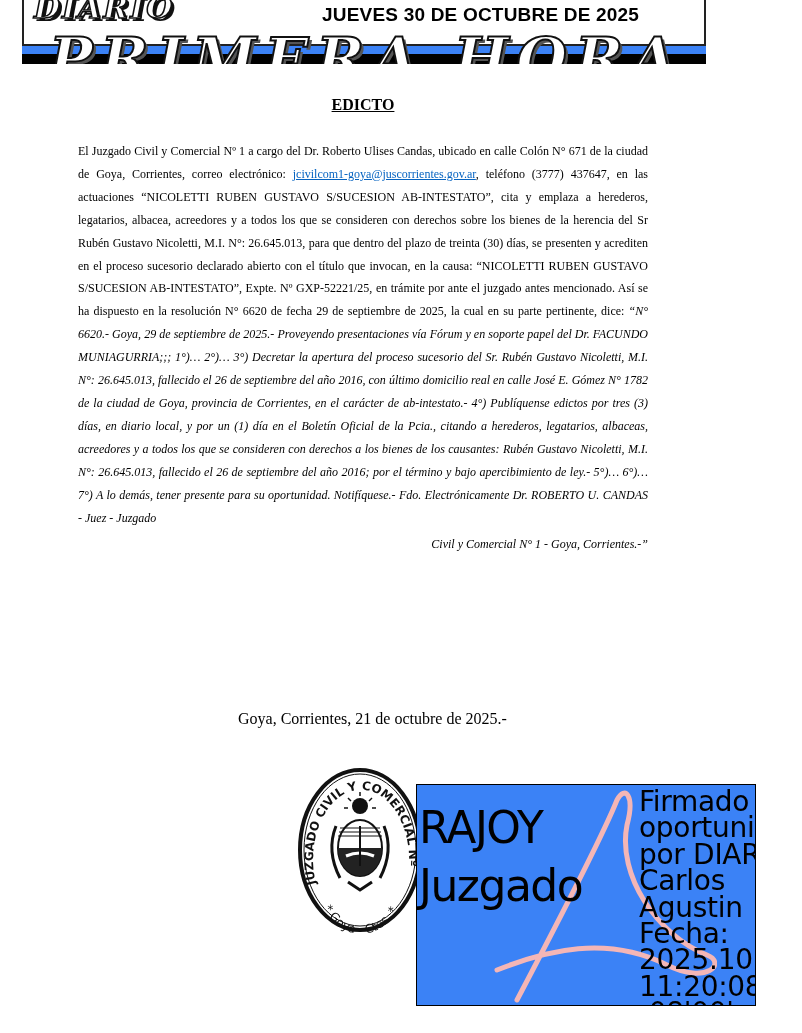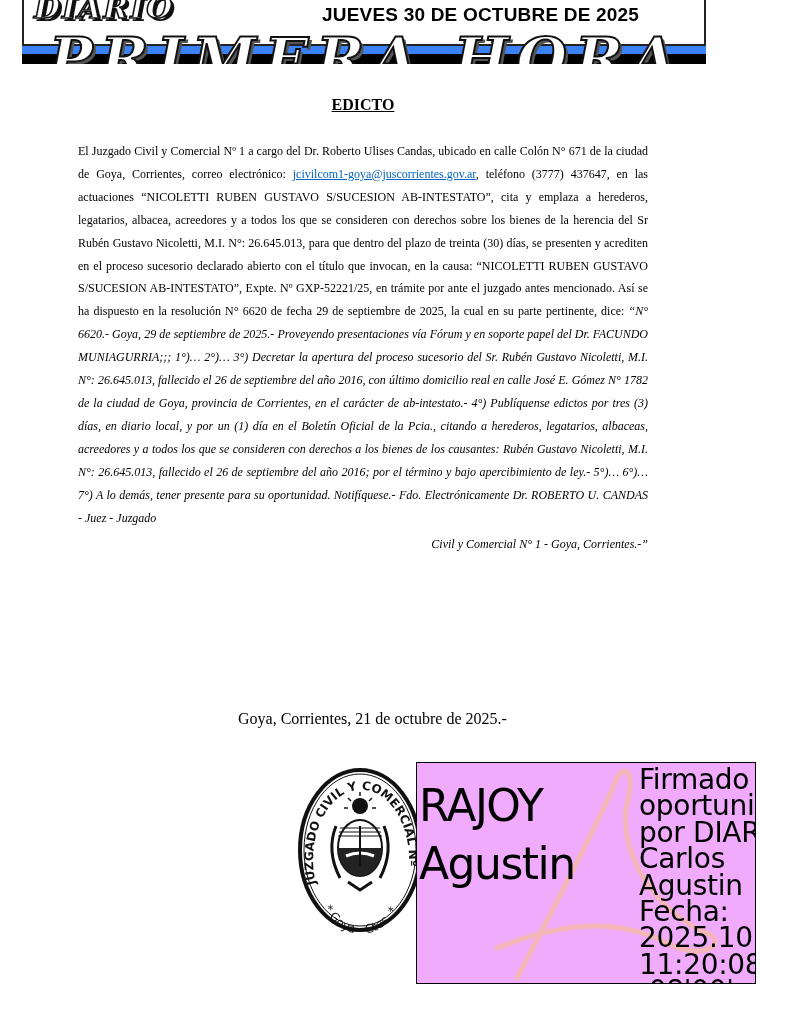--- a/index.html
+++ b/index.html
@@ -17,21 +17,21 @@
 
   .body { position: absolute; left: 78px; top: 140px; width: 570px; font-size: 12px; line-height: 22.9px; text-align: justify; }
   .body a { color: #0563c1; text-decoration: underline; }
   .body em { font-style: italic; }
   .body .tail { display: block; margin-top: 4px; font-style: italic; text-align: right; }
 
   .place-date { position: absolute; left: 216px; top: 710px; font-size: 16px; white-space: nowrap; margin-left: 22px; }
 
   .seal { position: absolute; left: 296px; top: 766px; width: 128px; height: 168px; }
 
-  .sigbox { position: absolute; left: 416px; top: 762px; width: 338px; height: 220px; border: 1.5px solid #000; background: #f0abfc; overflow: hidden; font-family: "DejaVu Sans", sans-serif; }
+  .sigbox { position: absolute; left: 416px; top: 784px; width: 338px; height: 220px; border: 1.5px solid #000; background: #3b82f6; overflow: hidden; font-family: "DejaVu Sans", sans-serif; }
   .sigbox .ribbon { position: absolute; left: 40px; top: 0; width: 260px; height: 220px; }
   .sigbox .name { position: absolute; left: 2px; top: 14px; font-size: 44px; line-height: 58px; color: #000; font-family: "DejaVu Sans", sans-serif; letter-spacing: -1.5px; }
   .sigbox .detail { position: absolute; left: 174px; top: 4px; font-size: 28px; line-height: 26.4px; color: #000; letter-spacing: -0.3px; margin-left: 48px; }
 </style>
 </head>
 <body>
 
 <div class="masthead">
   <div class="frame"></div>
   <div class="band"></div>
@@ -80,21 +80,21 @@
   <path d="M 88 60 q 10 25 -4 52" stroke="#111" stroke-width="3" fill="none"></path>
   <path d="M 52 116 l 12 8 l 12 -8" stroke="#111" stroke-width="3" fill="none"></path>
 </svg>
 
 <div class="sigbox">
   <svg class="ribbon" viewBox="0 0 260 220" xmlns="http://www.w3.org/2000/svg">
     <path d="M 60 215 C 110 120, 150 40, 160 15 C 168 0, 178 10, 170 40 C 160 90, 200 150, 250 170 C 270 178, 250 200, 210 180 C 150 150, 90 165, 40 185" fill="none" stroke="#f4b6b6" stroke-width="5" stroke-linecap="round"></path>
   </svg>
   <div class="name">
     <div>RAJOY</div>
-    <div>Agustin</div>
+    <div>Juzgado</div>
   </div>
   <div class="detail">
     <div>Firmado</div>
     <div>oportunidad</div>
     <div>por DIARIO</div>
     <div>Carlos Agustin</div>
     <div>Fecha:</div>
     <div>2025.10.23</div>
     <div>11:20:08 -08'00'</div>
   </div>

